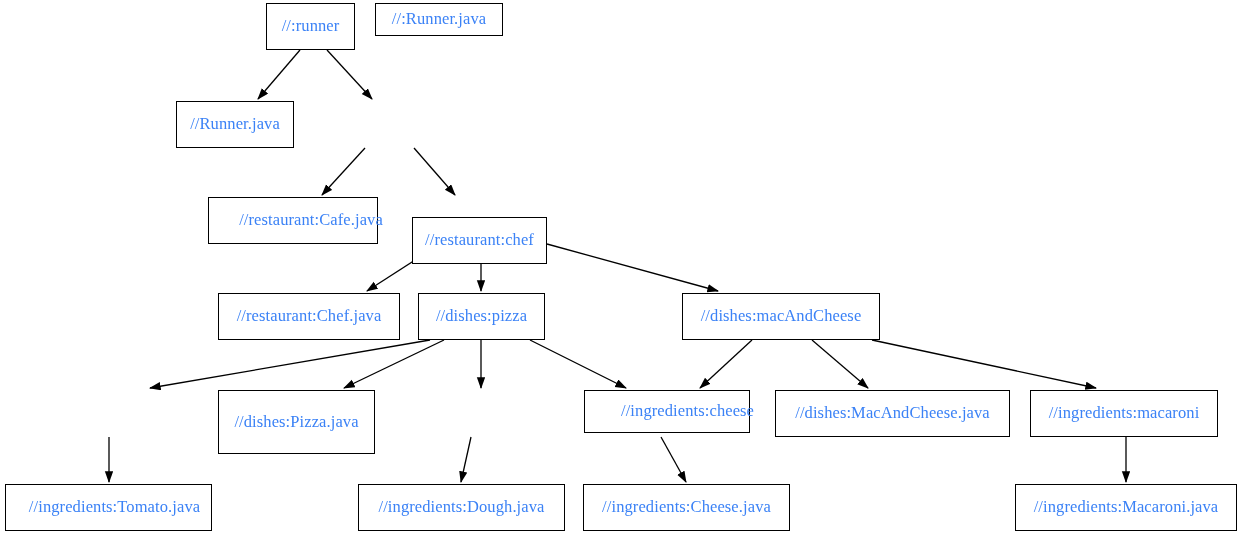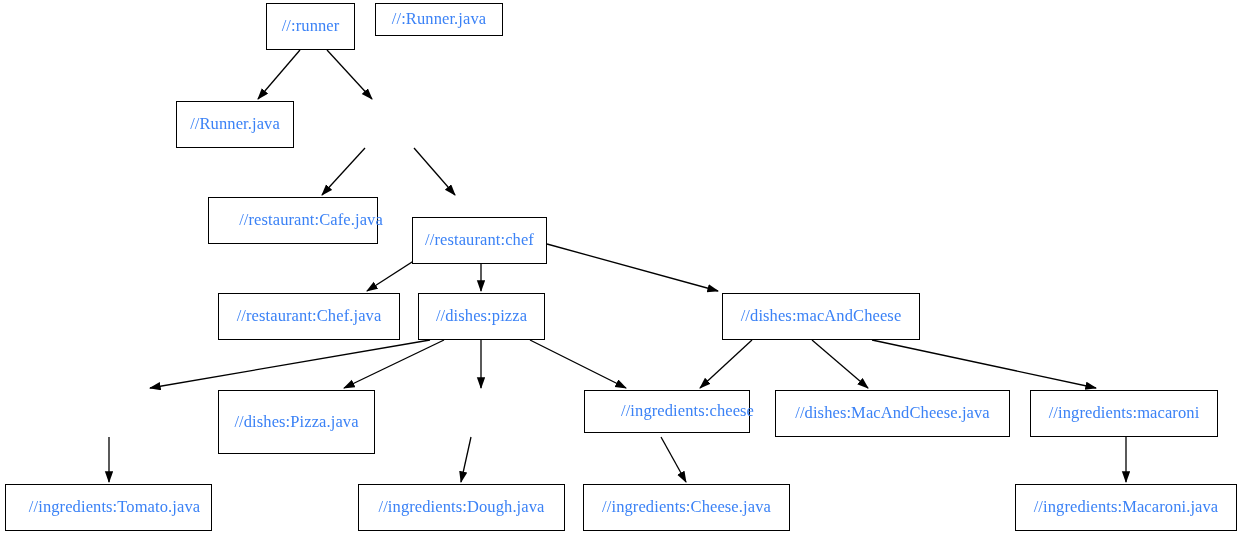--- a/index.html
+++ b/index.html
@@ -98,21 +98,21 @@
       </div>
       <div class="graph-node" style="left: 412px; top: 197px; width: 135px; height: 47px; border-color: rgb(0, 0, 0); background: rgb(255, 255, 255); margin-top: 20px;">
         <span class="node-label">//restaurant:chef</span>
       </div>
       <div class="graph-node" style="left: 218px; top: 293px; width: 182px; height: 47px; border-color: rgb(0, 0, 0); background: rgb(255, 255, 255);">
         <span class="node-label">//restaurant:Chef.java</span>
       </div>
       <div class="graph-node" style="left: 418px; top: 293px; width: 127px; height: 47px; border-color: rgb(0, 0, 0); background: rgb(255, 255, 255);">
         <span class="node-label">//dishes:pizza</span>
       </div>
-      <div class="graph-node" style="left: 682px; top: 293px; width: 198px; height: 47px; border-color: rgb(0, 0, 0); background: rgb(255, 255, 255); margin-left: 40px;">
+      <div class="graph-node" style="left: 682px; top: 293px; width: 198px; height: 47px; border-color: rgb(0, 0, 0); background: rgb(255, 255, 255);">
         <span class="node-label">//dishes:macAndCheese</span>
       </div>
       <div class="graph-node" style="left: 218px; top: 390px; width: 157px; height: 64px; border-color: rgb(0, 0, 0); background: rgb(255, 255, 255);">
         <span class="node-label">//dishes:Pizza.java</span>
       </div>
       <div class="graph-node" style="left: 584px; top: 390px; width: 166px; height: 43px; border-color: rgb(0, 0, 0); background: rgb(255, 255, 255); padding-left: 41px;">
         <span class="node-label">//ingredients:cheese</span>
       </div>
       <div class="graph-node" style="left: 775px; top: 390px; width: 235px; height: 47px; border-color: rgb(0, 0, 0); background: rgb(255, 255, 255);">
         <span class="node-label">//dishes:MacAndCheese.java</span>

